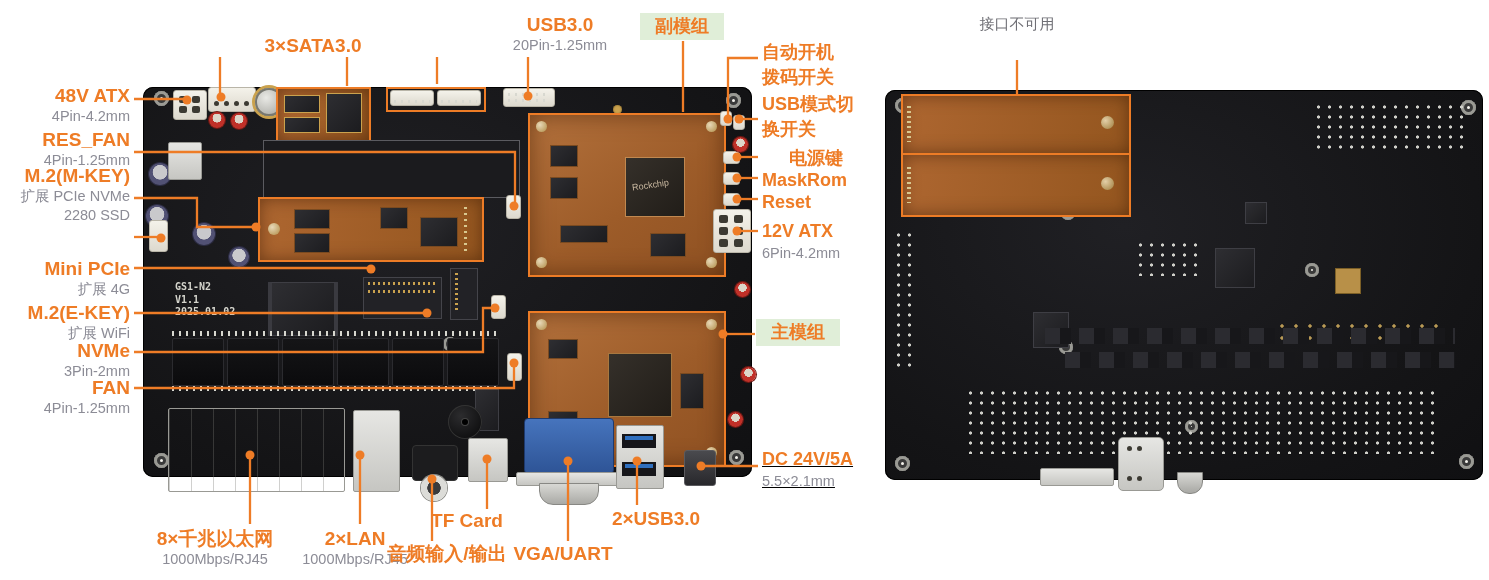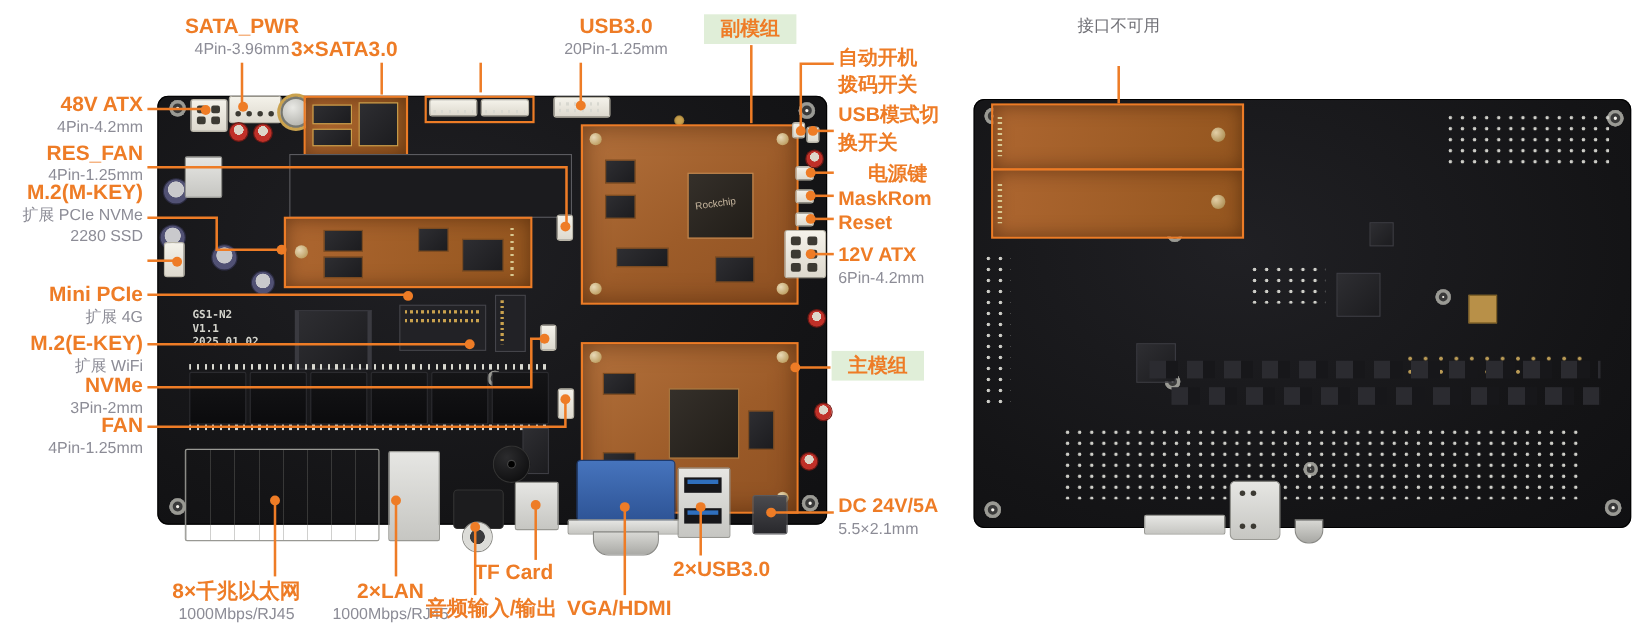--- a/index.html
+++ b/index.html
@@ -304,24 +304,20 @@
       <circle cx="723" cy="334" r="4.5"></circle>
       <circle cx="701" cy="466" r="4.5"></circle>
     <circle cx="250" cy="455" r="4.5"></circle>
       <circle cx="360" cy="455" r="4.5"></circle>
       <circle cx="432" cy="479" r="4.5"></circle>
     <circle cx="487" cy="459" r="4.5"></circle>
       <circle cx="568" cy="461" r="4.5"></circle>
       <circle cx="637" cy="461" r="4.5"></circle>
   </svg>
 
-  <div class="al ta-c" style="left:150px;top:13px;width:140px;">
-    <div class="t">SATA_PWR</div>
-    <div class="s">4Pin-3.96mm</div>
-  </div>
   <div class="al ta-c" style="left:248px;top:34px;width:130px;">
     <div class="t">3×SATA3.0</div>
   </div>
   <div class="al ta-c" style="left:495px;top:13px;width:130px;">
     <div class="t">USB3.0</div>
     <div class="s">20Pin-1.25mm</div>
   </div>
   <div class="badge" style="left:640px;top:13px;">副模组</div>
 
   <div class="al ta-r" style="left:0;top:84px;width:130px;">
@@ -369,41 +365,41 @@
     <div class="t2">MaskRom</div>
   </div>
   <div class="al ta-l" style="left:762px;top:190px;">
     <div class="t2">Reset</div>
   </div>
   <div class="al ta-l" style="left:762px;top:219px;">
     <div class="t2">12V ATX</div>
     <div class="s">6Pin-4.2mm</div>
   </div>
   <div class="badge" style="left:756px;top:319px;">主模组</div>
-  <div class="al ta-l" style="left:762px;top:447px;">
+  <div class="al ta-l" style="left:762px;top:447px;text-decoration:underline;">
     <div class="t2">DC 24V/5A</div>
     <div class="s">5.5×2.1mm</div>
   </div>
 
   <div class="al ta-c" style="left:145px;top:527px;width:140px;">
     <div class="t">8×千兆以太网</div>
     <div class="s">1000Mbps/RJ45</div>
   </div>
   <div class="al ta-c" style="left:285px;top:527px;width:140px;">
     <div class="t">2×LAN</div>
     <div class="s">1000Mbps/RJ45</div>
   </div>
   <div class="al ta-c" style="left:377px;top:542px;width:140px;">
     <div class="t">音频输入/输出</div>
   </div>
   <div class="al ta-c" style="left:402px;top:509px;width:130px;">
     <div class="t">TF Card</div>
   </div>
   <div class="al ta-c" style="left:493px;top:542px;width:140px;">
-    <div class="t">VGA/HDMI</div>
+    <div class="t">VGA/UART</div>
   </div>
   <div class="al ta-c" style="left:586px;top:507px;width:140px;">
     <div class="t">2×USB3.0</div>
   </div>
 
   <div class="al ta-c" style="left:929px;top:14px;width:176px;">
     <div class="gray-s">接口不可用</div>
   </div>
 
 </div>

